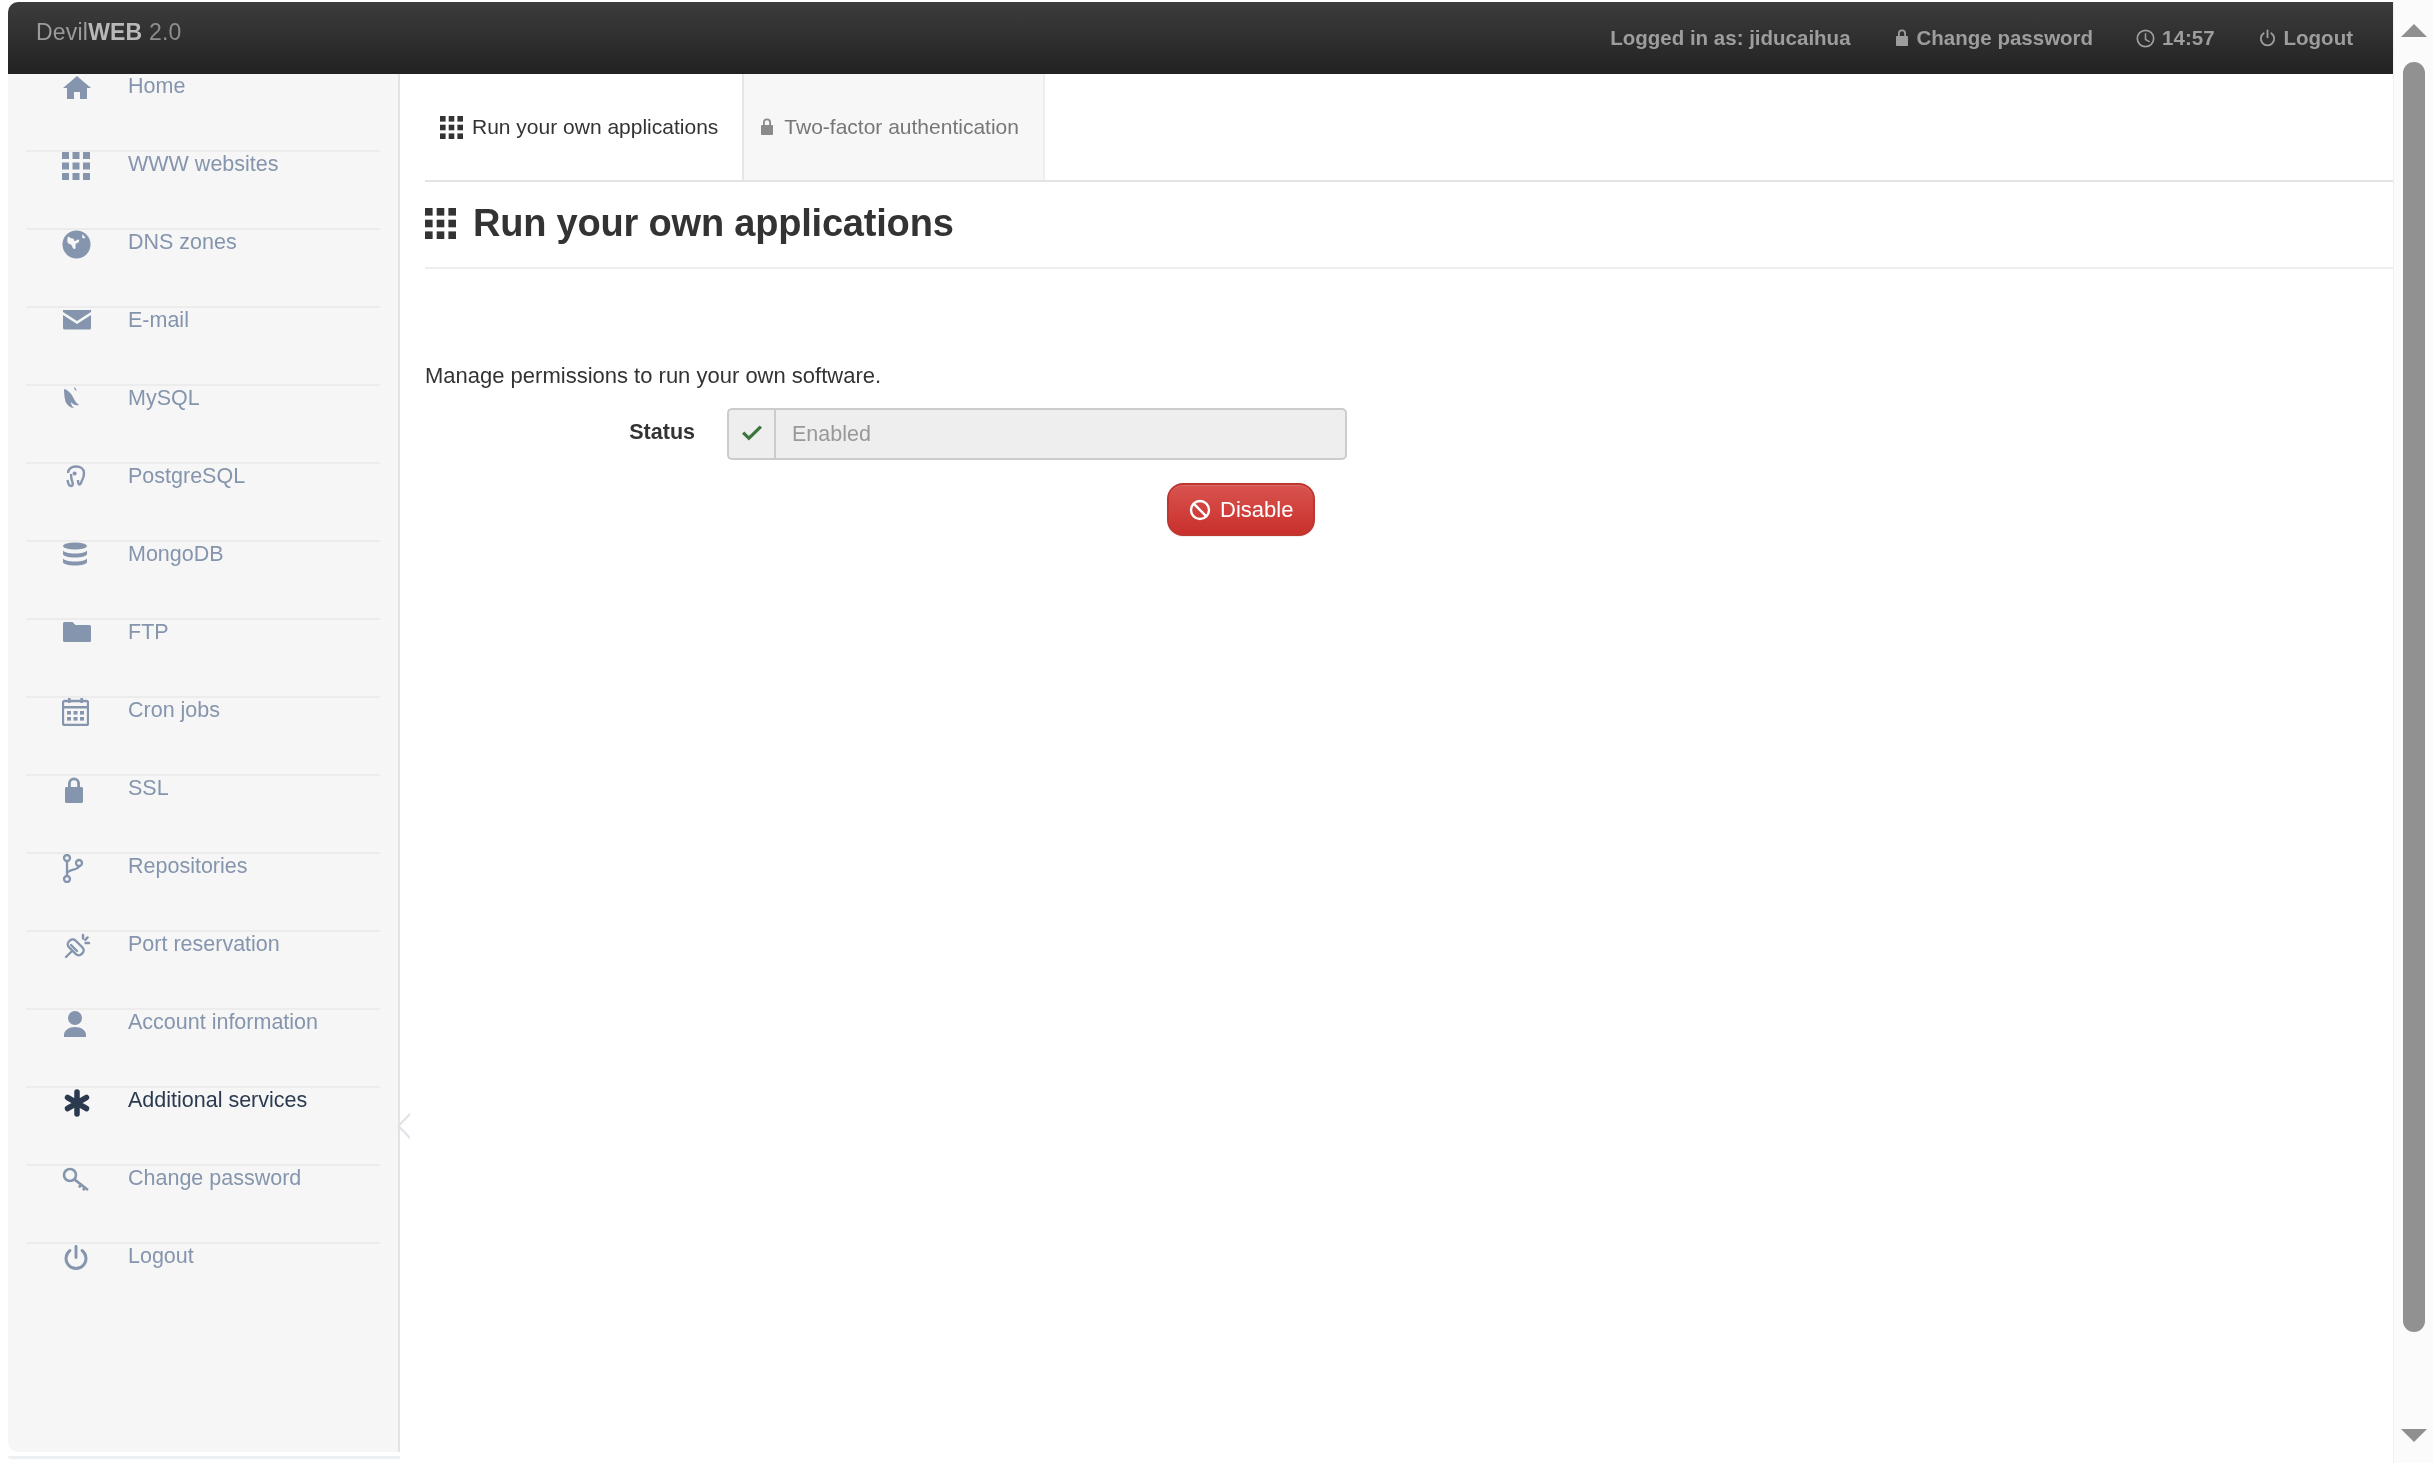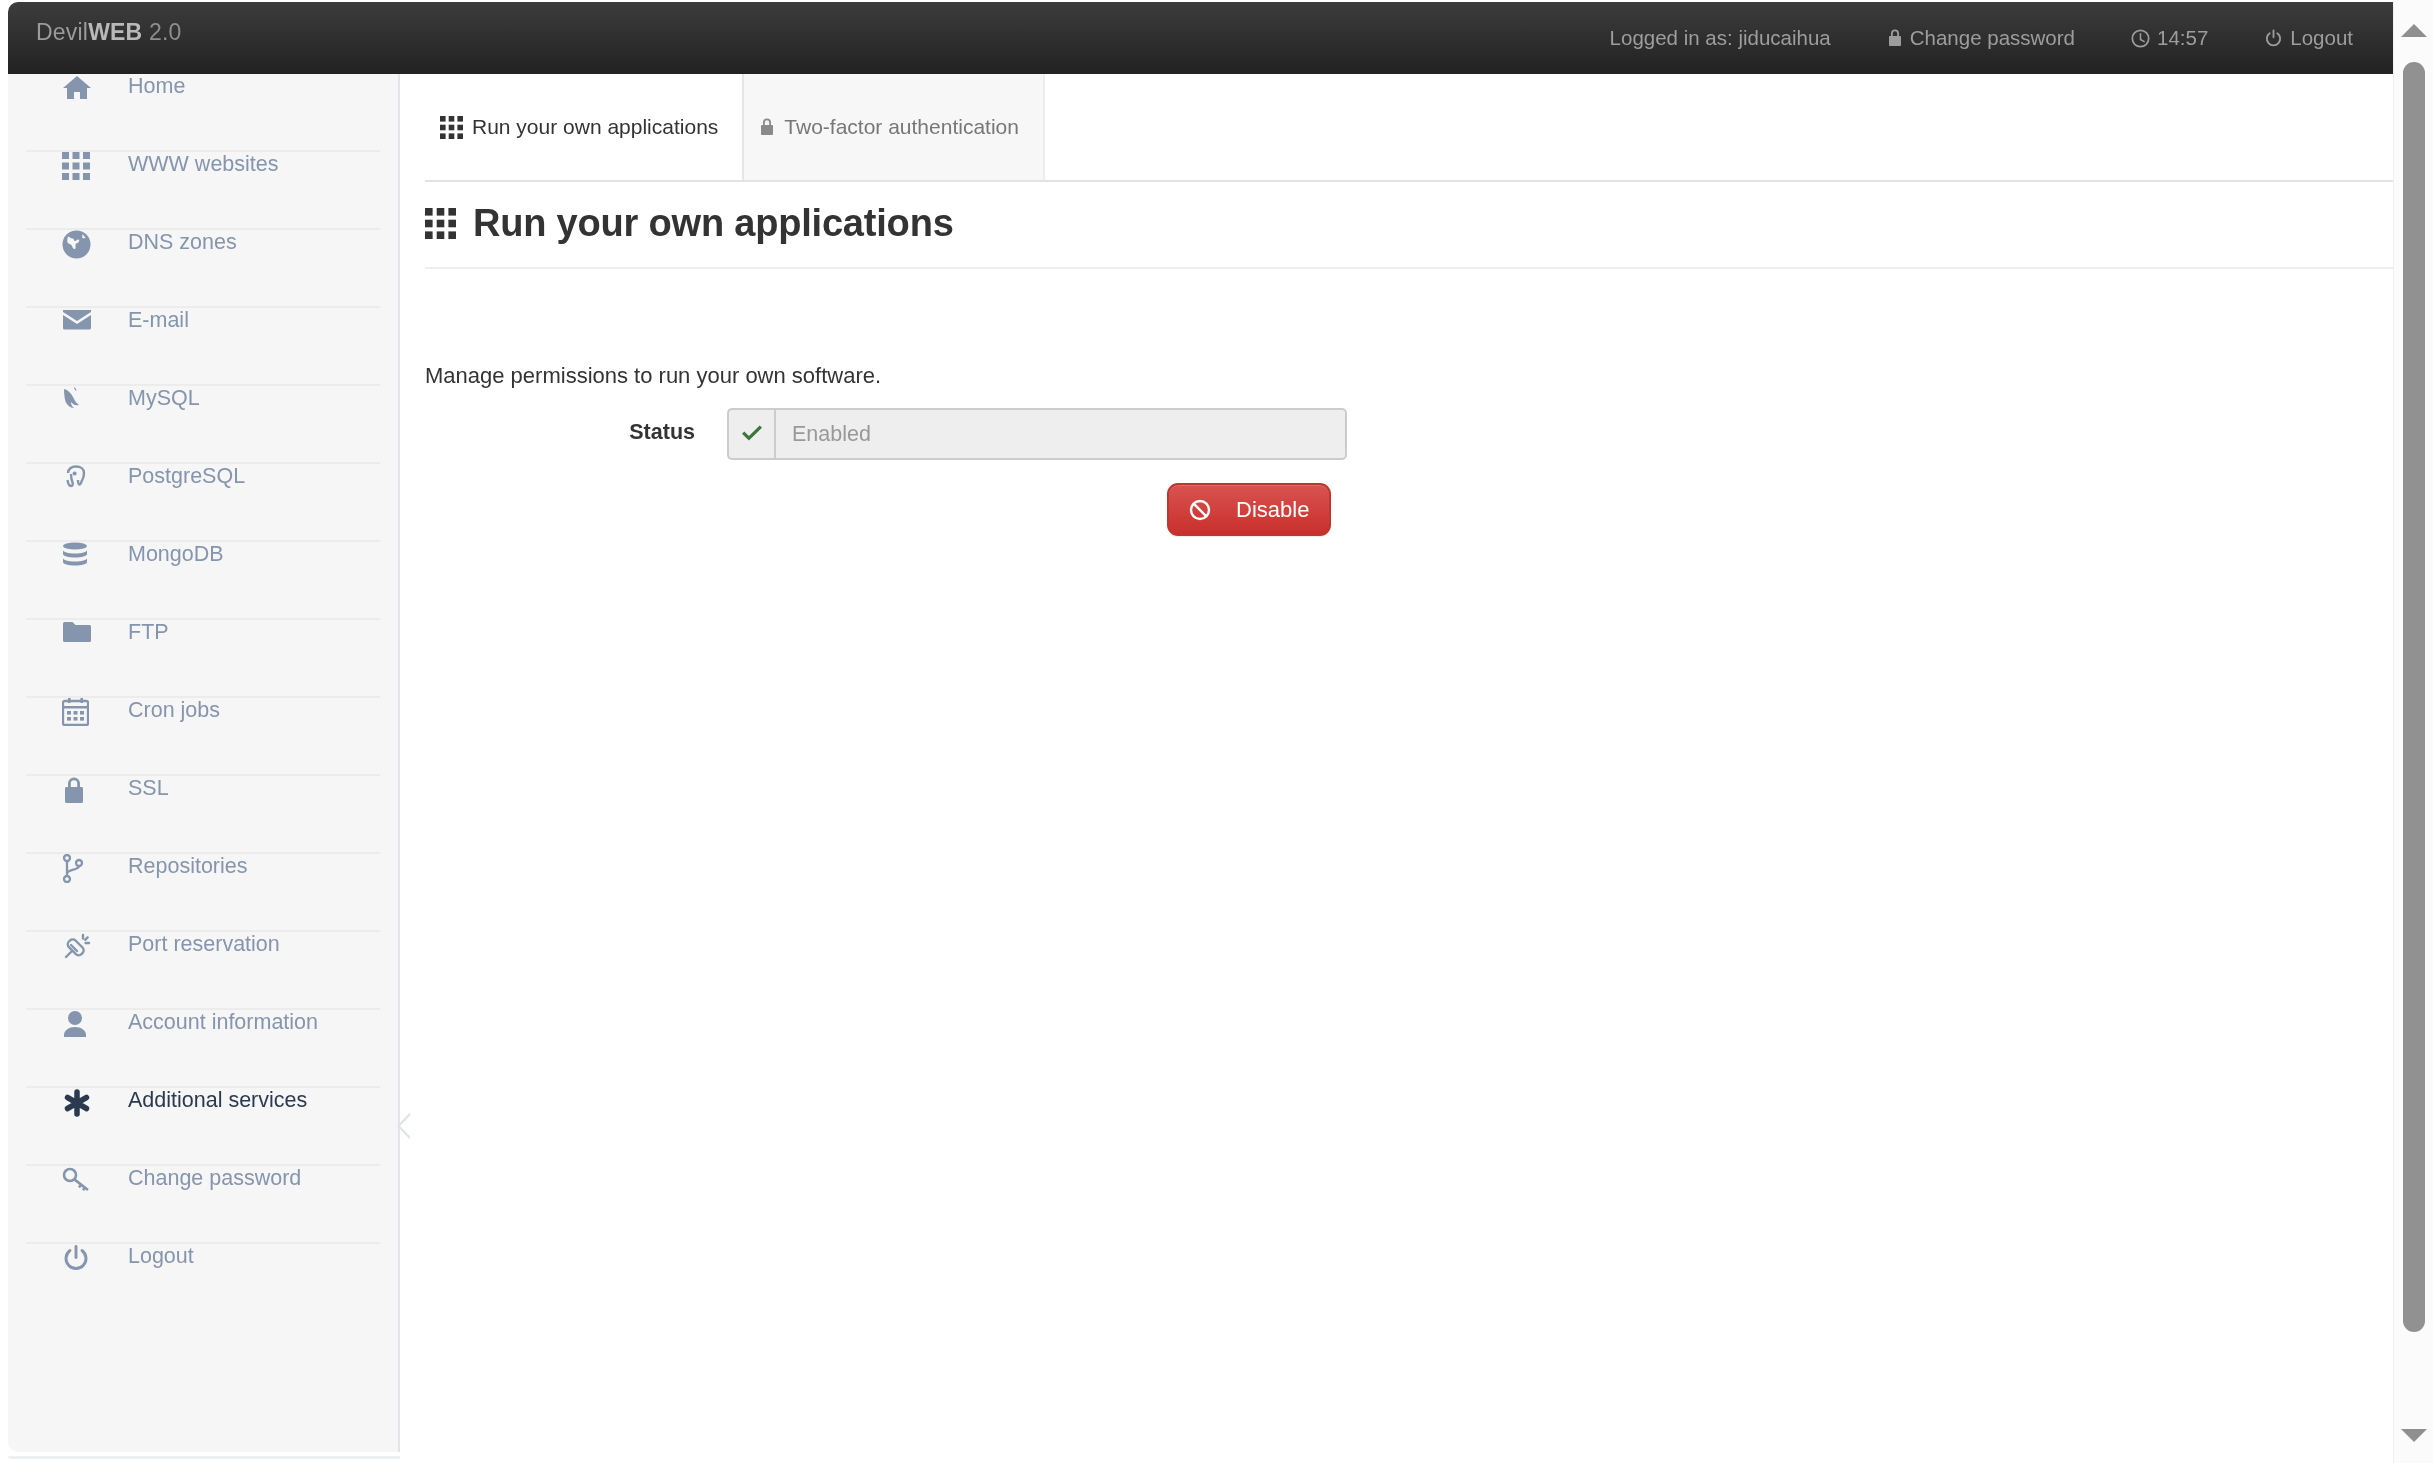--- a/index.html
+++ b/index.html
@@ -49,21 +49,22 @@
   }
   .brand b { color: #b9b9b9; font-weight: 700; }
   .brand .ver { color: #8e8e8e; font-weight: 400; }
 
   .navright {
     position: absolute;
     right: 20px; top: 0;
     height: 72px;
     display: flex;
     align-items: center;
-    gap: 16px;
+    gap: 3px;
+    font-weight: bold;
   }
   .navitem {
     display: flex;
     align-items: center;
     gap: 7px;
     padding: 0 20px;
     height: 72px;
     font-size: 20.5px;
     color: #9d9d9d;
     white-space: nowrap;
@@ -253,26 +254,26 @@
     padding-left: 16px;
     font-size: 21.5px;
     color: #999999;
   }
 
   .btn-disable {
     position: absolute;
     left: 757px; top: 409px;
     display: inline-flex;
     align-items: center;
-    gap: 25px;
+    gap: 9px;
     height: 53px;
     padding: 0 20px;
     background: linear-gradient(to bottom, #d9534f 0%, #c9302c 100%);
     border: 2px solid #bd362f;
-    border-radius: 11px;
+    border-radius: 16px;
     color: #ffffff;
     font-size: 22px;
     white-space: nowrap;
     box-shadow: inset 0 1px 0 rgba(255,255,255,.15), 0 1px 1px rgba(0,0,0,.075);
     justify-content: flex-end;
   }
   .btn-disable .bico { display: inline-flex; align-items: center; }
 
   
   .scrollbar {

